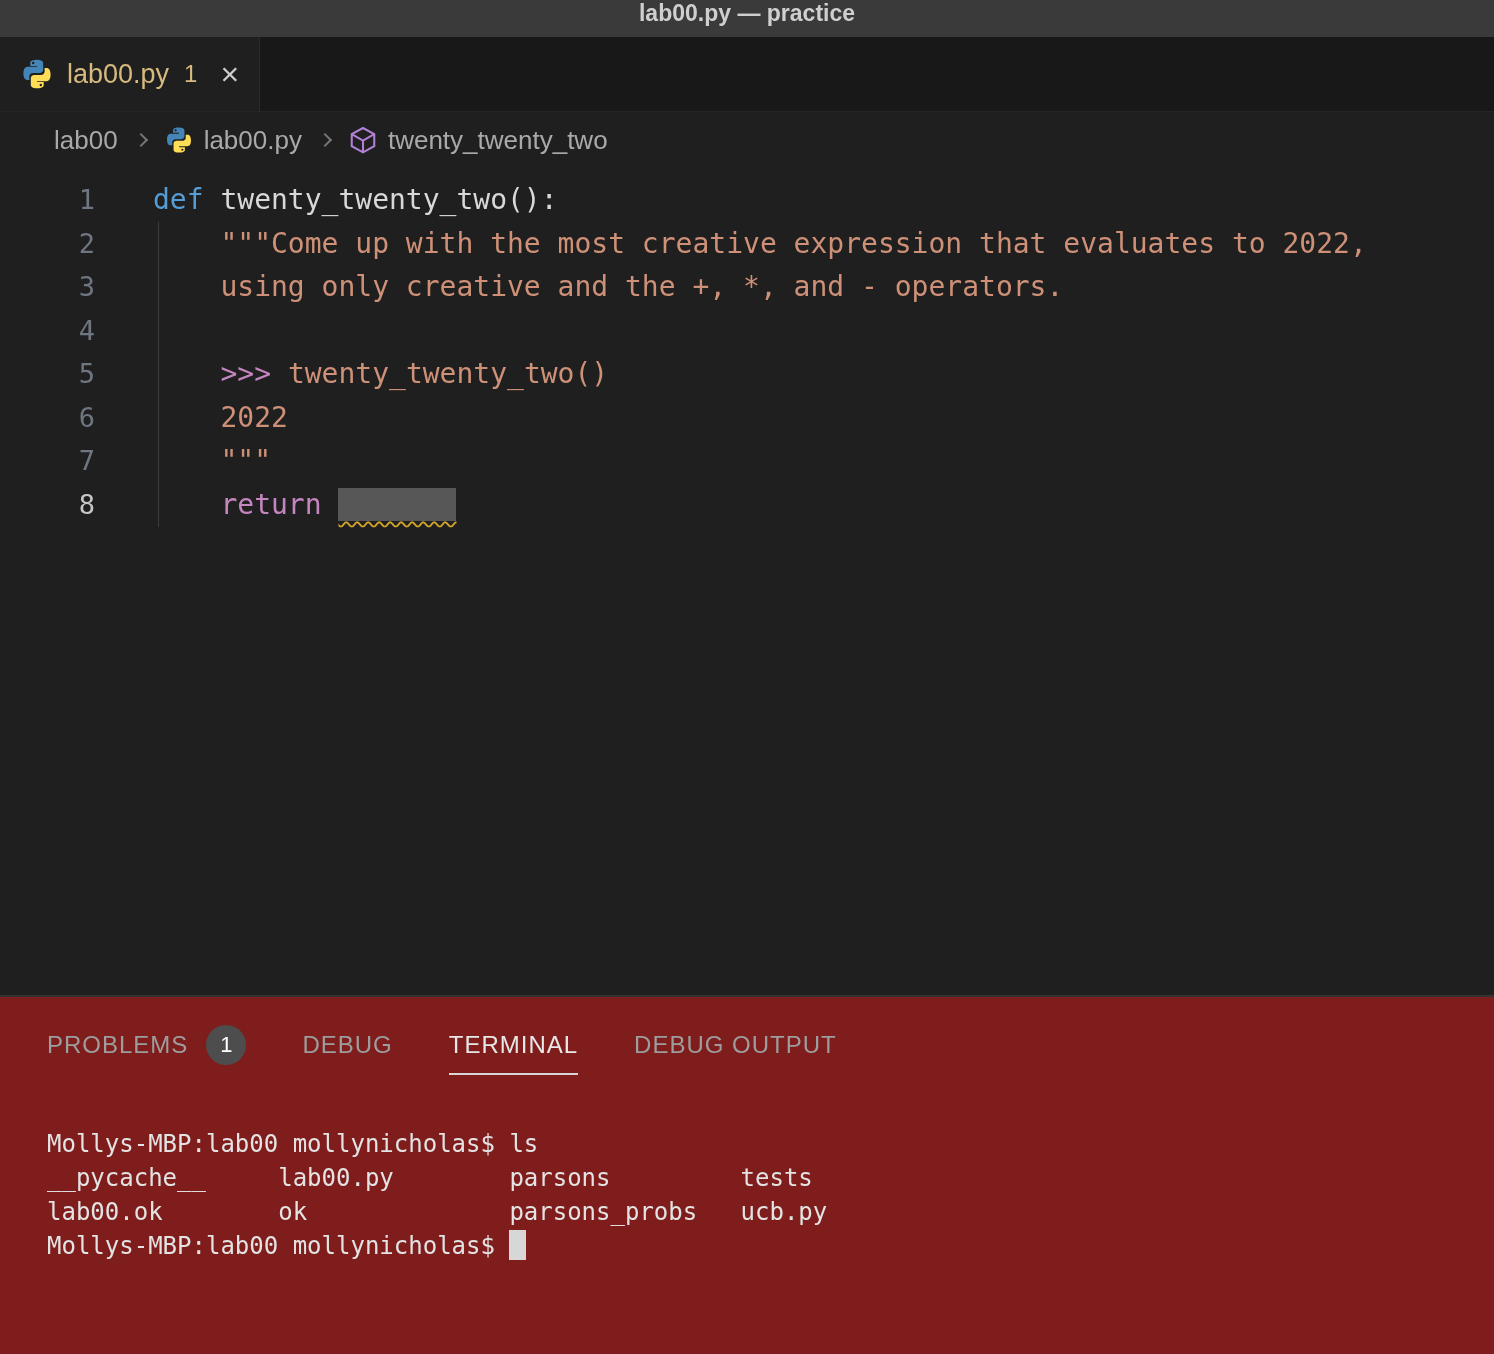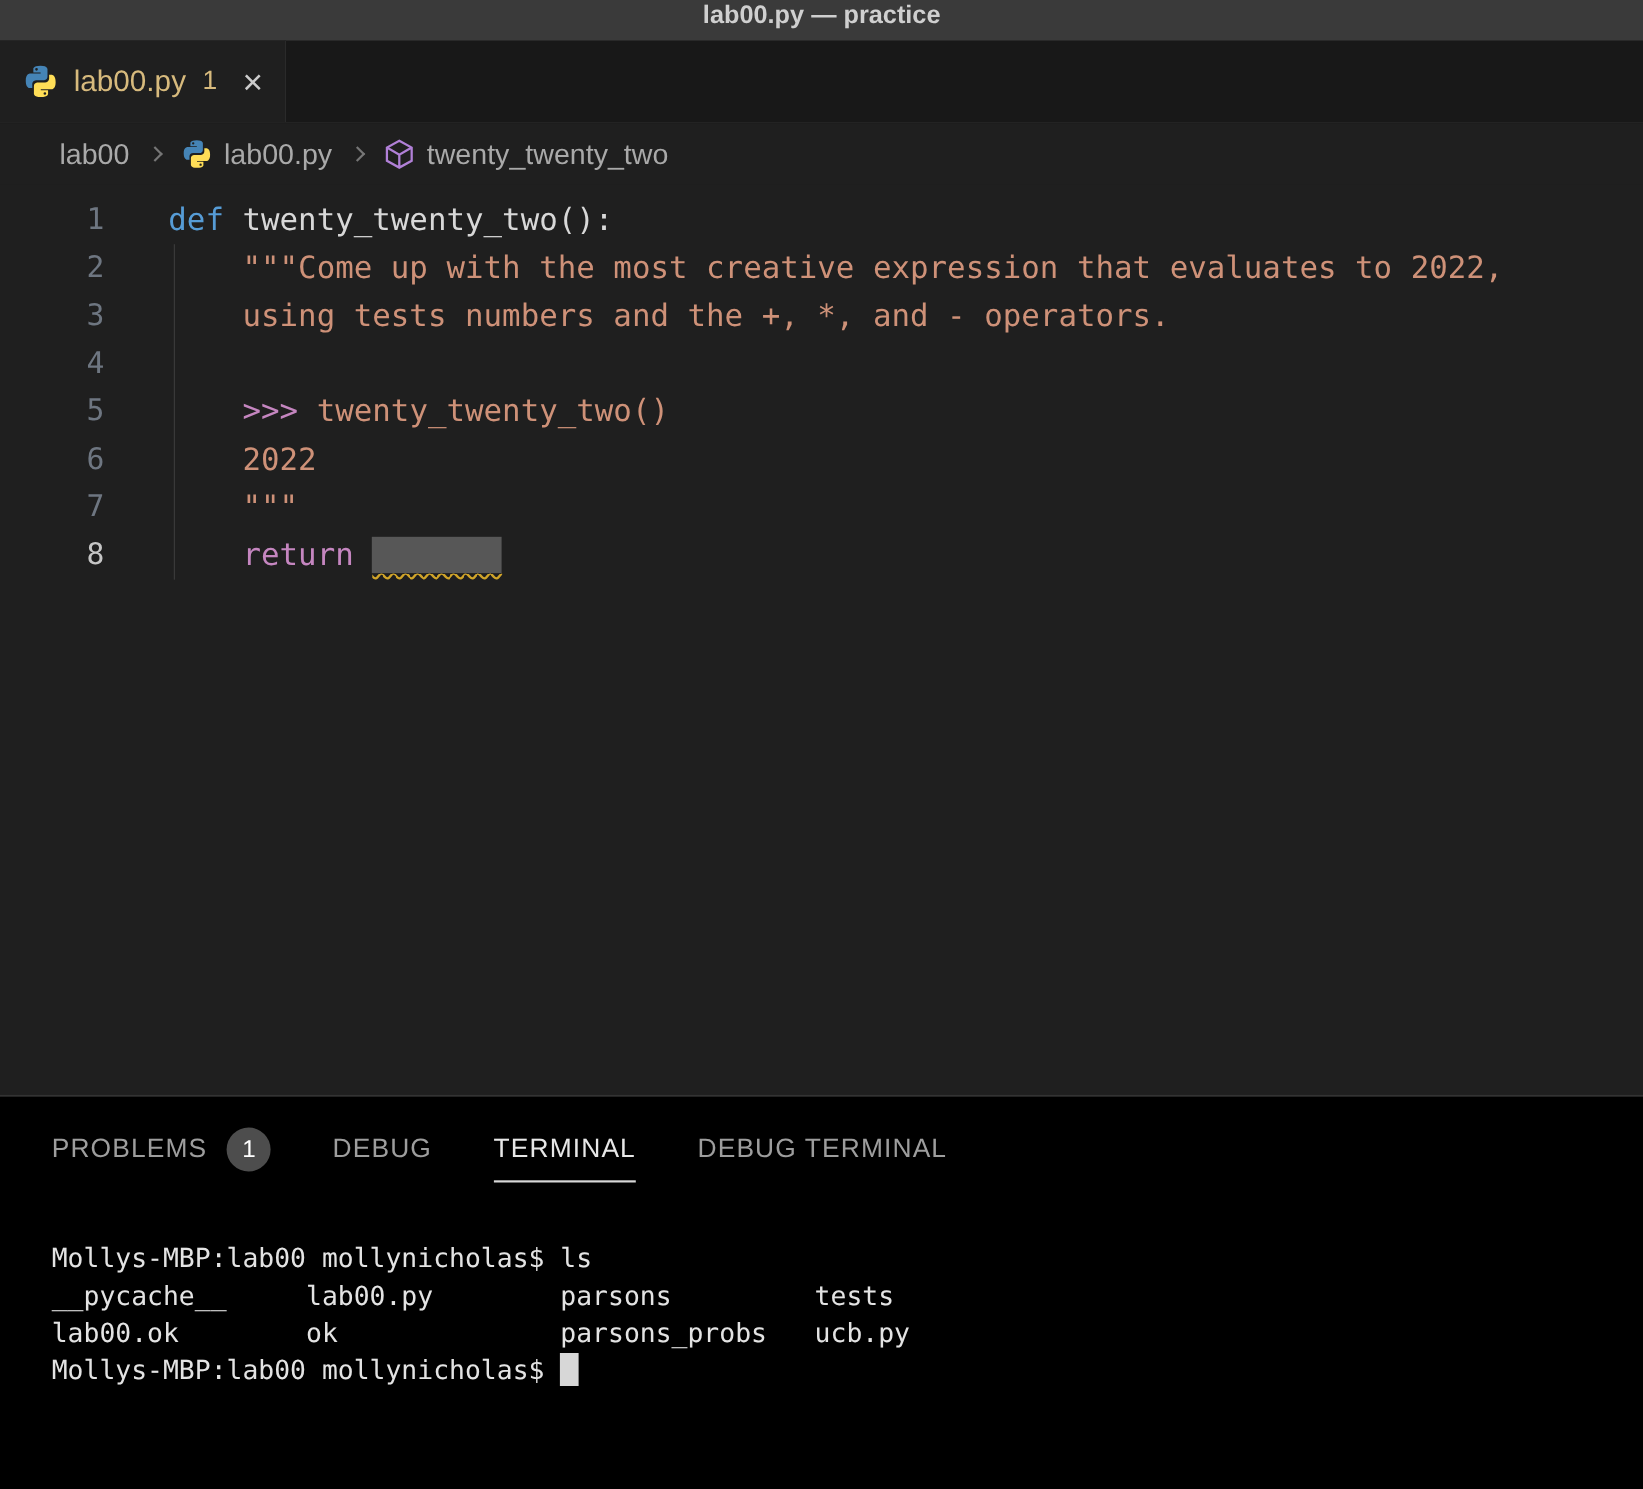--- a/index.html
+++ b/index.html
@@ -67,21 +67,21 @@
   .seg-kw2  { color:#c586c0; }
   .seg-plain{ color:#d4d4d4; }
   .seg-placeholder {
     background:#575757;
     text-decoration:underline wavy #d0a429;
     text-decoration-thickness:2px;
     text-underline-offset:7px;
   }
 
   
-  .panel { border-top:2px solid #333333; height:359px; background:#000000; }
+  .panel { border-top:2px solid #333333; height:359px; background:#7f1d1d; }
   .panel-tabs {
     display:flex; align-items:center; gap:56px;
     padding:28px 0 0 47px;
   }
   .panel-tab {
     display:flex; align-items:center; gap:18px;
     font-size:24px; letter-spacing:1px; color:#9d9d9d;
     padding-bottom:14px; border-bottom:2px solid transparent; cursor:pointer;
   }
   .panel-tab.active { color:#e7e7e7; border-bottom-color:#d7d7d7; }
@@ -154,21 +154,21 @@
       <div class="code-line">
         <div class="line-number">1</div>
         <pre class="code-content"><span class="seg-kw">def</span><span class="seg-plain"> </span><span class="seg-fn">twenty_twenty_two():</span></pre>
       </div>
       <div class="code-line">
         <div class="line-number">2</div>
         <pre class="code-content"><span class="seg-plain">    </span><span class="seg-str">"""Come up with the most creative expression that evaluates to 2022,</span></pre>
       </div>
       <div class="code-line">
         <div class="line-number">3</div>
-        <pre class="code-content"><span class="seg-plain">    </span><span class="seg-str">using tests numbers and the +, *, and - operators.</span></pre>
+        <pre class="code-content"><span class="seg-plain">    </span><span class="seg-str">using only creative and the +, *, and - operators.</span></pre>
       </div>
       <div class="code-line">
         <div class="line-number">4</div>
         <pre class="code-content"></pre>
       </div>
       <div class="code-line">
         <div class="line-number">5</div>
         <pre class="code-content"><span class="seg-plain">    </span><span class="seg-kw2">&gt;&gt;&gt; </span><span class="seg-str">twenty_twenty_two()</span></pre>
       </div>
       <div class="code-line">
@@ -192,21 +192,21 @@
       <span>PROBLEMS</span>
       <span class="panel-badge">1</span>
     </div>
     <div class="panel-tab">
       <span>DEBUG</span>
     </div>
     <div class="panel-tab active">
       <span>TERMINAL</span>
     </div>
     <div class="panel-tab">
-      <span>DEBUG TERMINAL</span>
+      <span>DEBUG OUTPUT</span>
     </div>
   </div>
   <div class="terminal">
     <div>
         <pre class="term-line">Mollys-MBP:lab00 mollynicholas$ ls</pre>
         <pre class="term-line">__pycache__     lab00.py        parsons         tests</pre>
         <pre class="term-line">lab00.ok        ok              parsons_probs   ucb.py</pre>
         <pre class="term-line">Mollys-MBP:lab00 mollynicholas$ <span class="term-cursor"></span></pre>
       </div>
   </div>

